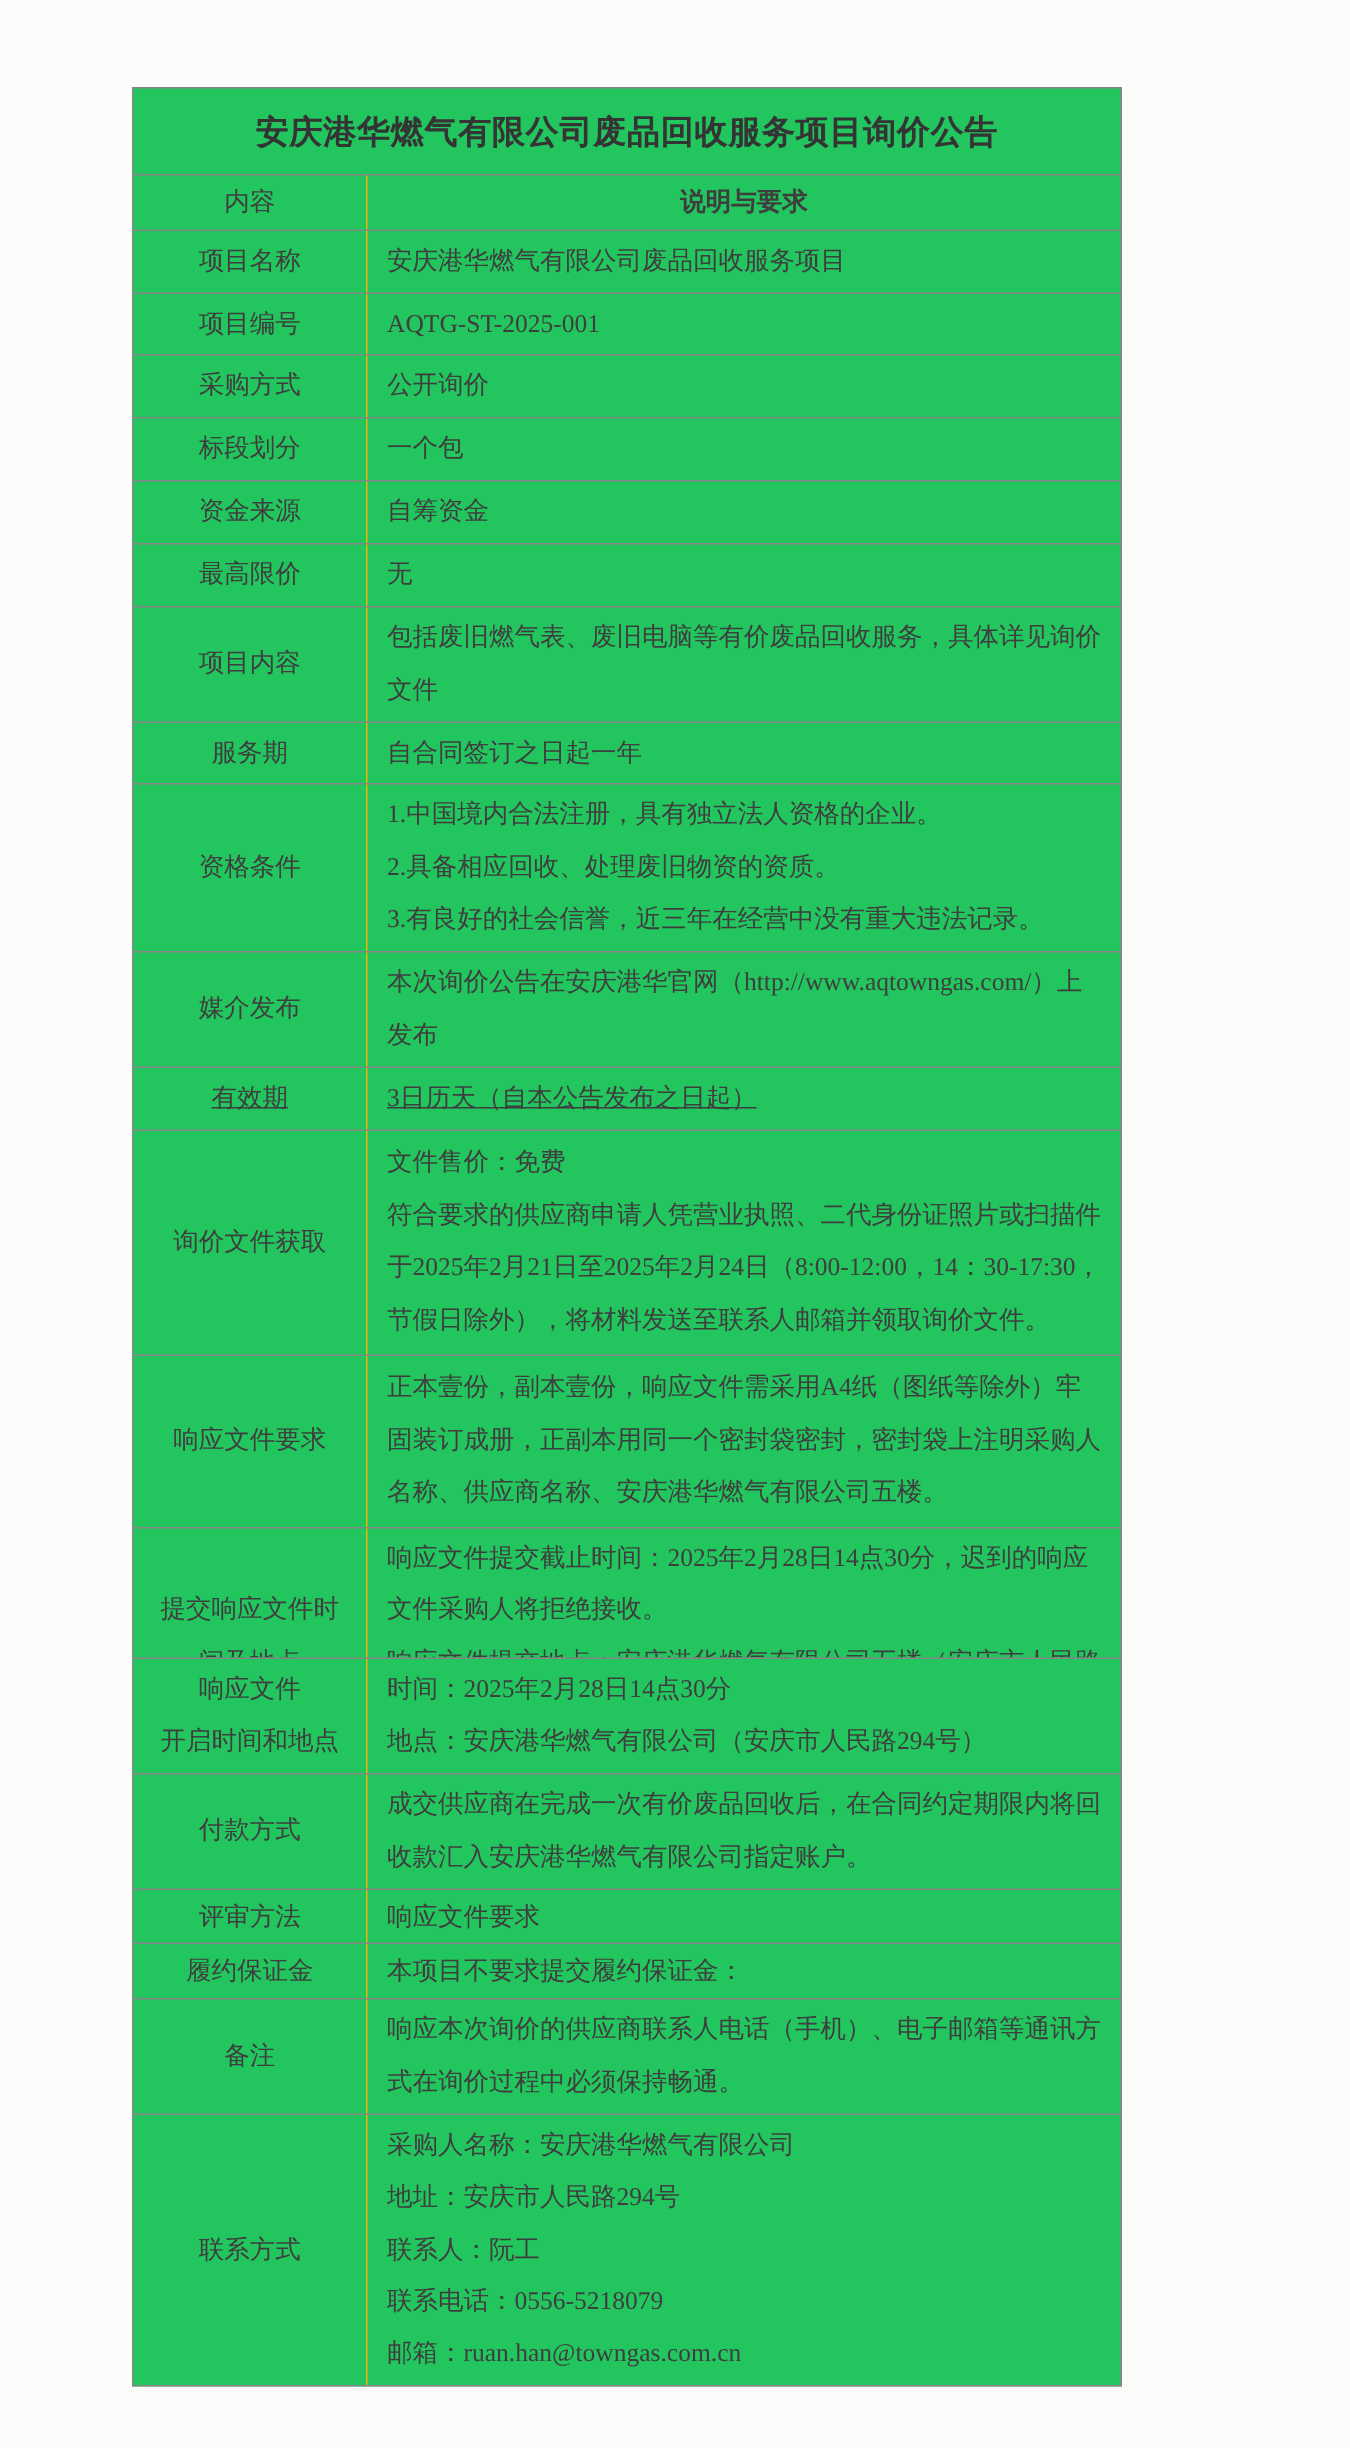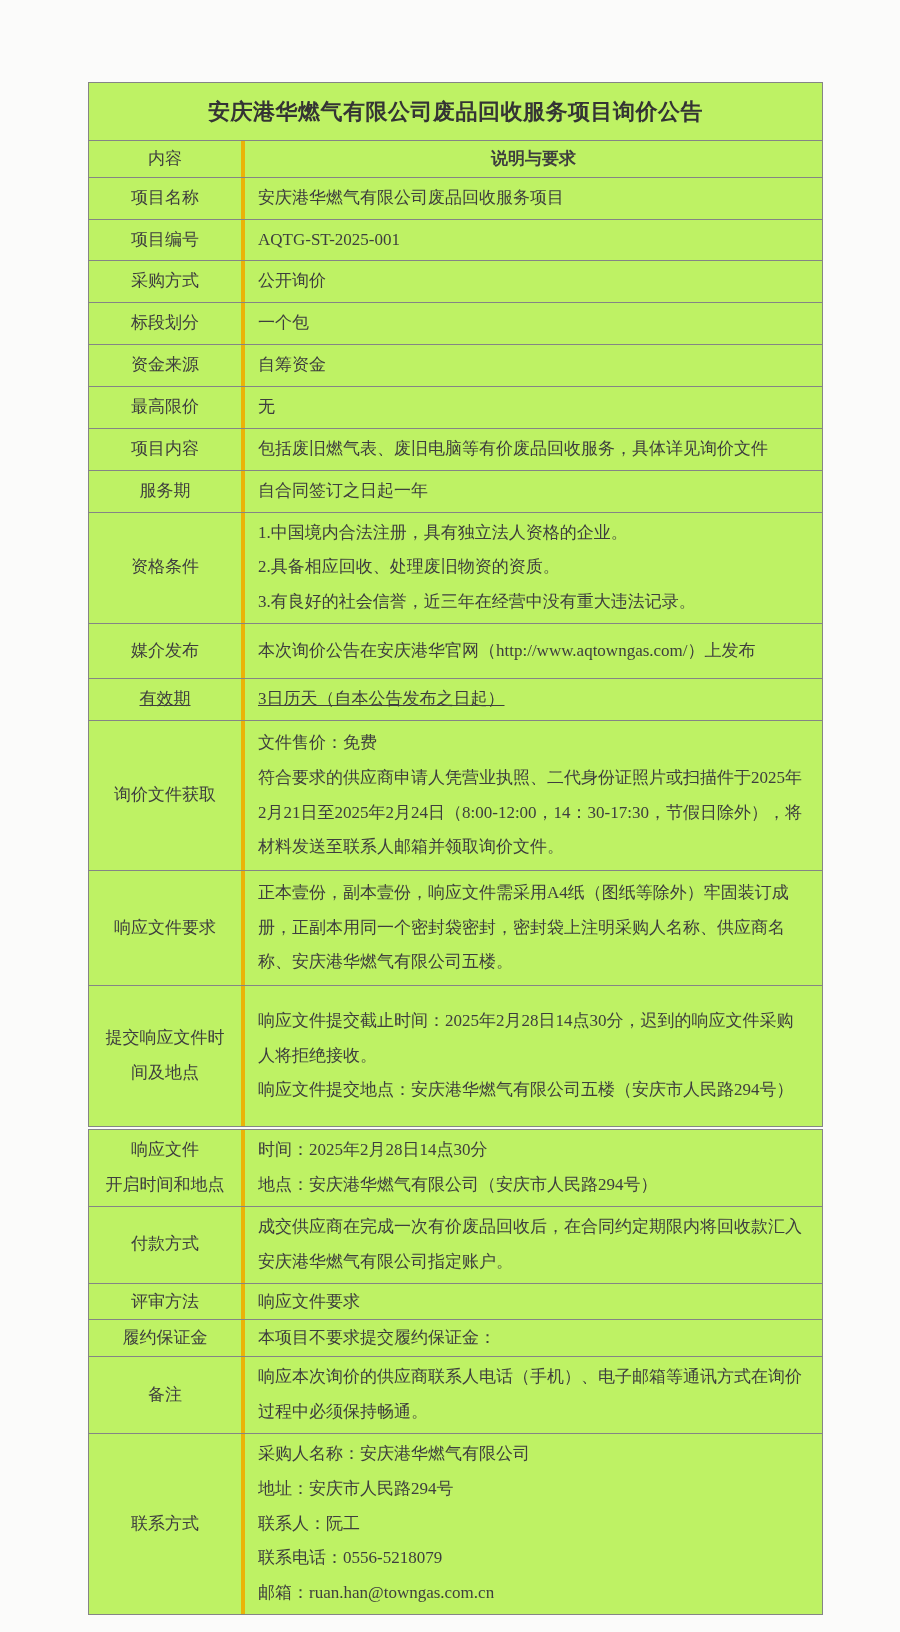--- a/index.html
+++ b/index.html
@@ -7,24 +7,23 @@
     width: 900px; height: 1632px;
     background: #fbfbfa;
     font-family: "Liberation Serif", serif;
     color: #3e3e3e;
     position: relative;
     overflow: hidden;
   }
   .doc-table {
     position: absolute;
     left: 88px;
-    width: 735px;
+    width: 660px;
     border: 1px solid #858585;
-    background: #bef264;
-    margin-top: 24px;
+    background: #22c55e;
   }
   .t1 { top: 58px; }
   .t2 { top: 1105px; }
   .title-row {
     min-height: 58px;
     display: flex;
     align-items: center;
     justify-content: center;
     font-size: 22px;
     font-weight: bold;
@@ -32,21 +31,21 @@
     border-bottom: 1px solid #858585;
     letter-spacing: 0.5px;
   }
   .row {
     display: grid;
     grid-template-columns: 156px 1fr;
     border-bottom: 1px solid #858585;
   }
   .row:last-child { border-bottom: none; }
   .cell-label {
-    border-right: 4px solid #eab308;
+    border-right: 1px solid #eab308;
     display: flex;
     align-items: center;
     justify-content: center;
     text-align: center;
     font-size: 17px;
     line-height: 2.05;
     white-space: pre-line;
     padding: 2px 6px;
   }
   .cell-value {

